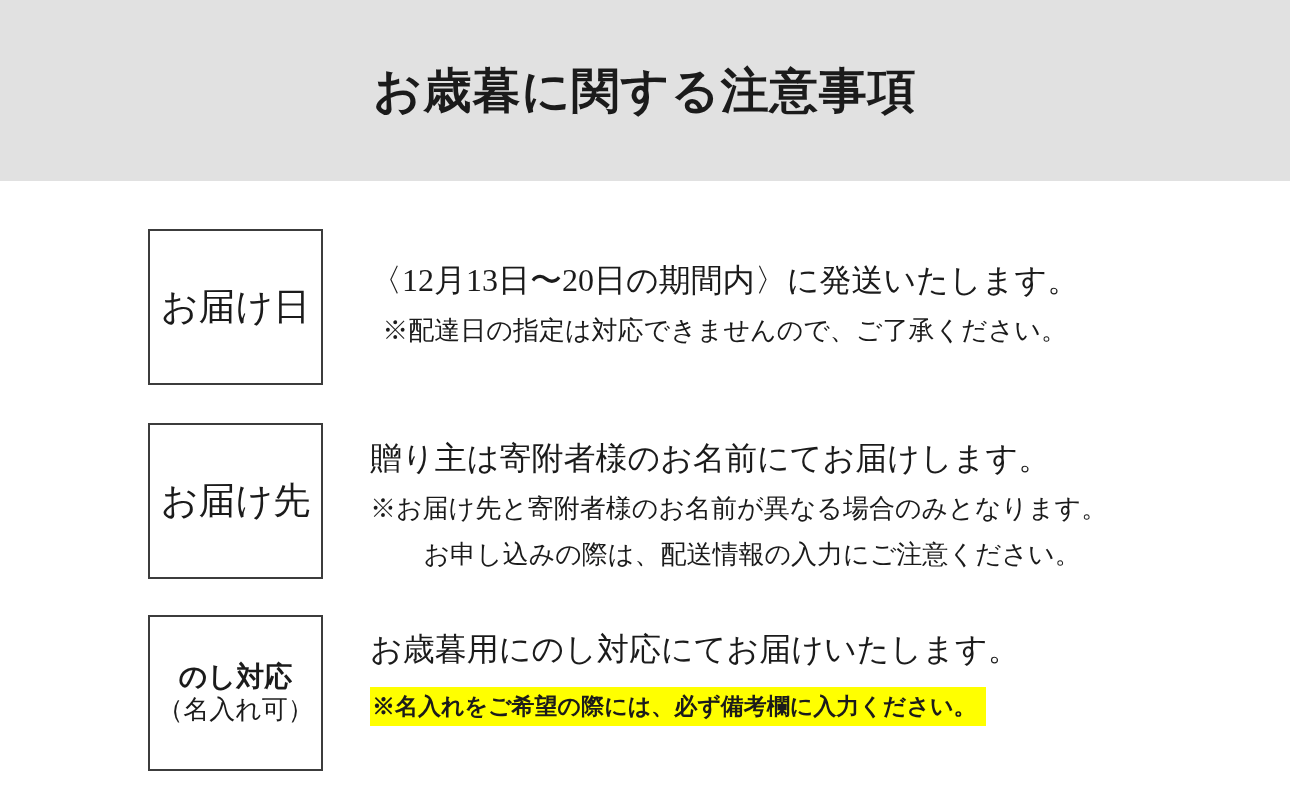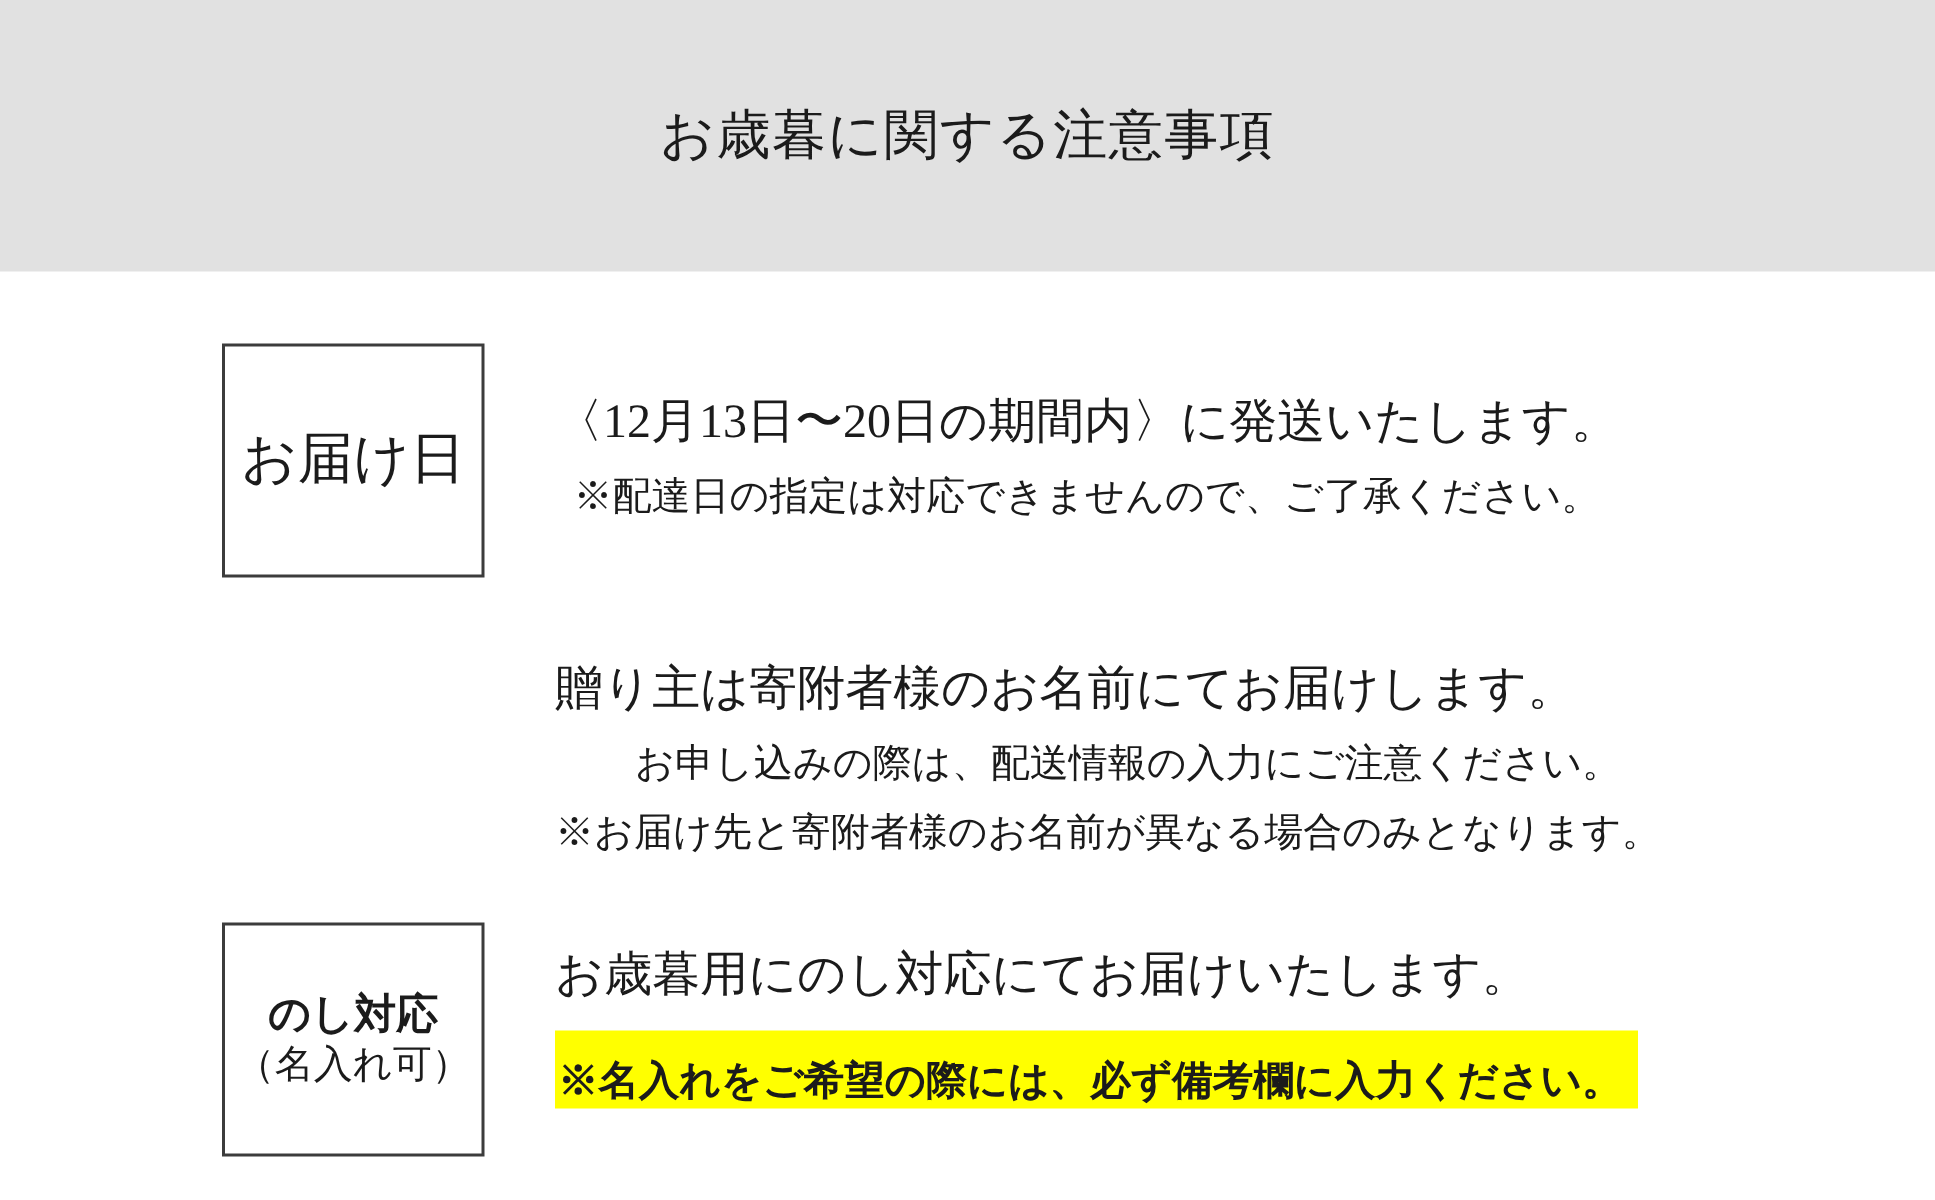--- a/index.html
+++ b/index.html
@@ -13,22 +13,22 @@
   }
   
   .header {
     position:absolute; top:0; left:0;
     width:1290px; height:181px;
     background:var(--header-bg,#e1e1e1);
     display:flex; align-items:center; justify-content:center;
   }
   .title {
     margin:4px;
-    font-size:36px;
-    font-weight:400;
+    font-size:48px;
+    font-weight:700;
     letter-spacing:1px;
   }
   
   .label-box {
     position:absolute; left:148px;
     width:175px; height:156px;
     border:2px solid var(--box-border,#3c3c3c);
     box-sizing:border-box;
     background:#ffffff;
     display:flex; flex-direction:column;
@@ -50,48 +50,51 @@
   .main-line { font-size:32px; line-height:44px; }
   .note-line { font-size:26px; line-height:34px;text-align:center; }
   .col1 .note-line { margin-top:10px; }
   .col2 .note-line-1 { margin-top:8px; }
   .col2 .note-line-2 { padding-left:27px; }
   .col3 .note-line { margin-top:5px; }
   .highlight-line {
     display:inline-block;
     margin-top:4px;
     background:var(--highlight,#ffff00);
-    font-size:27px;
+    font-size:23px;
     font-weight:700;
     line-height:32px;
-    padding:17px 10px 3px 2px;
+    padding:4px 10px 3px 2px;
     white-space:nowrap;
   }
 </style>
 </head>
 <body>
 
 <div class="page">
 
   <header class="header">
     <h1 class="title">お歳暮に関する注意事項</h1>
   </header>
 
   <div class="label-box box1">
     <span class="label-main">お届け日</span>
   </div>
   <div class="textcol col1">
     <p class="main-line">〈12月13日〜20日の期間内〉に発送いたします。</p>
     <p class="note-line">※配達日の指定は対応できませんので、ご了承ください。</p>
   </div>
 
+  <div class="label-box box2">
+    <span class="label-main">お届け先</span>
+  </div>
   <div class="textcol col2">
     <p class="main-line">贈り主は寄附者様のお名前にてお届けします。</p>
+    <p class="note-line note-line-1">※お届け先と寄附者様のお名前が異なる場合のみとなります。</p>
     <p class="note-line note-line-2">お申し込みの際は、配送情報の入力にご注意ください。</p>
-    <p class="note-line note-line-1">※お届け先と寄附者様のお名前が異なる場合のみとなります。</p>
   </div>
 
   <div class="label-box box3">
     <span class="label-main">のし対応</span>
     <span class="label-sub">（名入れ可）</span>
   </div>
   <div class="textcol col3">
     <p class="main-line">お歳暮用にのし対応にてお届けいたします。</p>
     <p><span class="highlight-line">※名入れをご希望の際には、必ず備考欄に入力ください。</span></p>
   </div>

